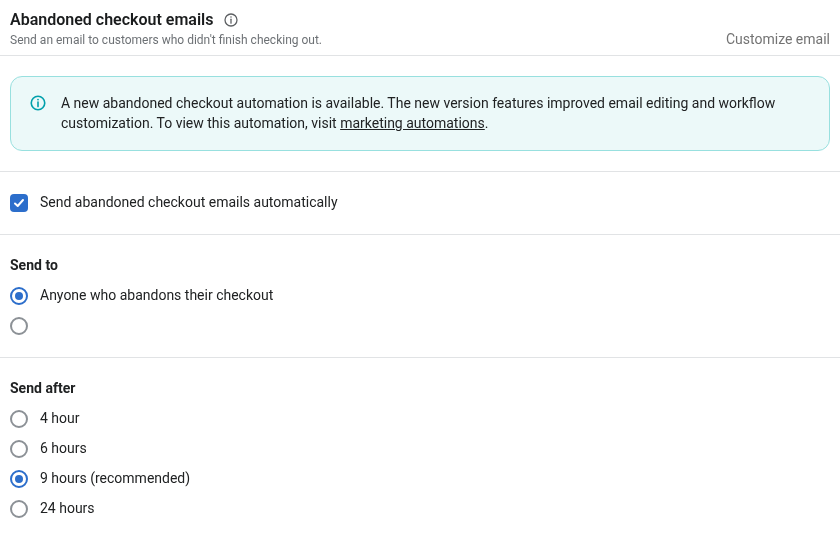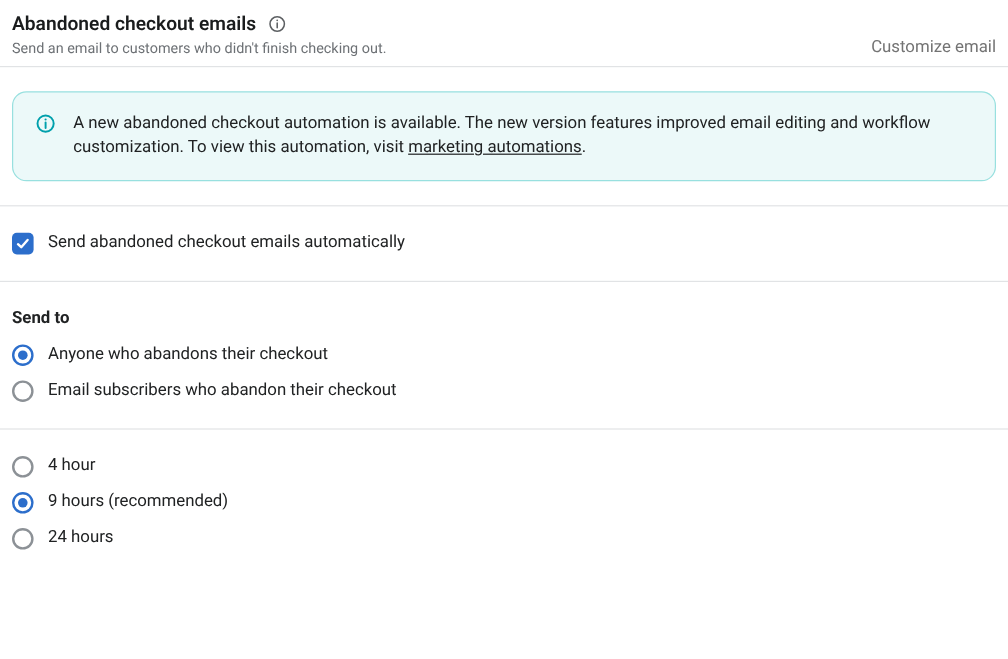--- a/index.html
+++ b/index.html
@@ -185,33 +185,37 @@
 
   <div class="radio-row">
     <span class="radio-outer selected">
         <span class="radio-inner"></span>
       </span>
     <span>Anyone who abandons their checkout</span>
   </div>
 
   <div class="radio-row">
     <span class="radio-outer"></span>
-    <span>Email subscribers who abandon their checkout</span>
   </div>
 </div>
 
 <hr class="divider">
 
 <div class="section">
+  <div class="section-title">Send after</div>
 
   <div class="radio-row">
     <span class="radio-outer"></span>
     <span>4 hour</span>
   </div>
 
+  <div class="radio-row">
+    <span class="radio-outer"></span>
+    <span>6 hours</span>
+  </div>
 
   <div class="radio-row">
     <span class="radio-outer selected">
         <span class="radio-inner"></span>
       </span>
     <span>9 hours (recommended)</span>
   </div>
 
   <div class="radio-row">
     <span class="radio-outer"></span>

